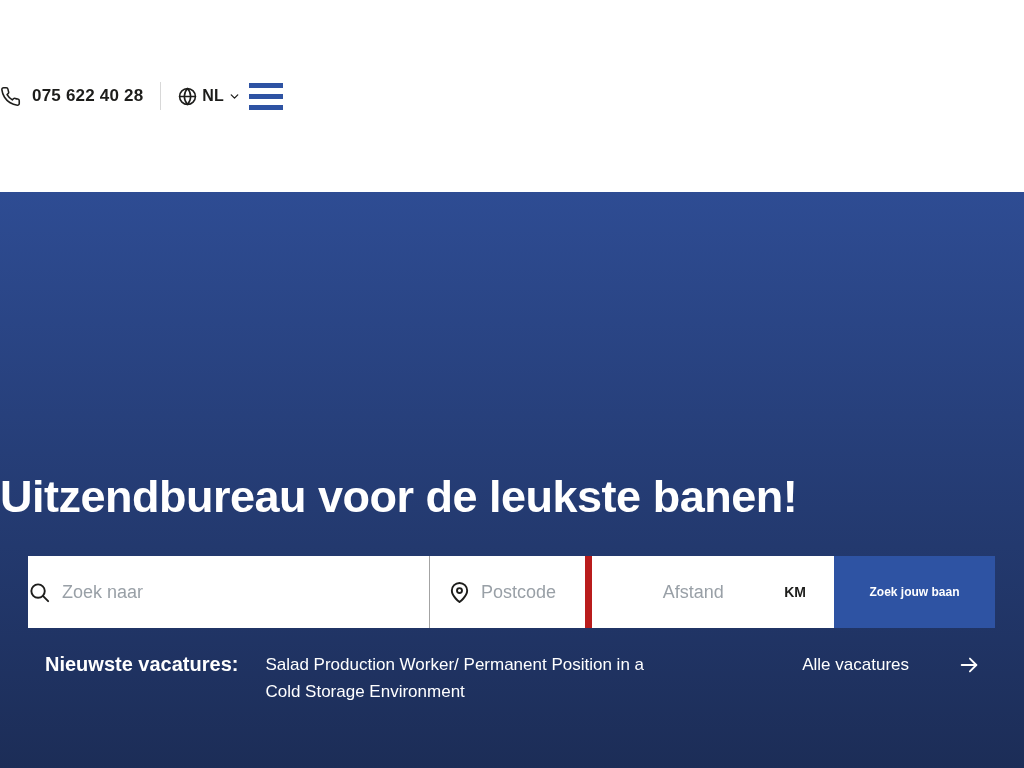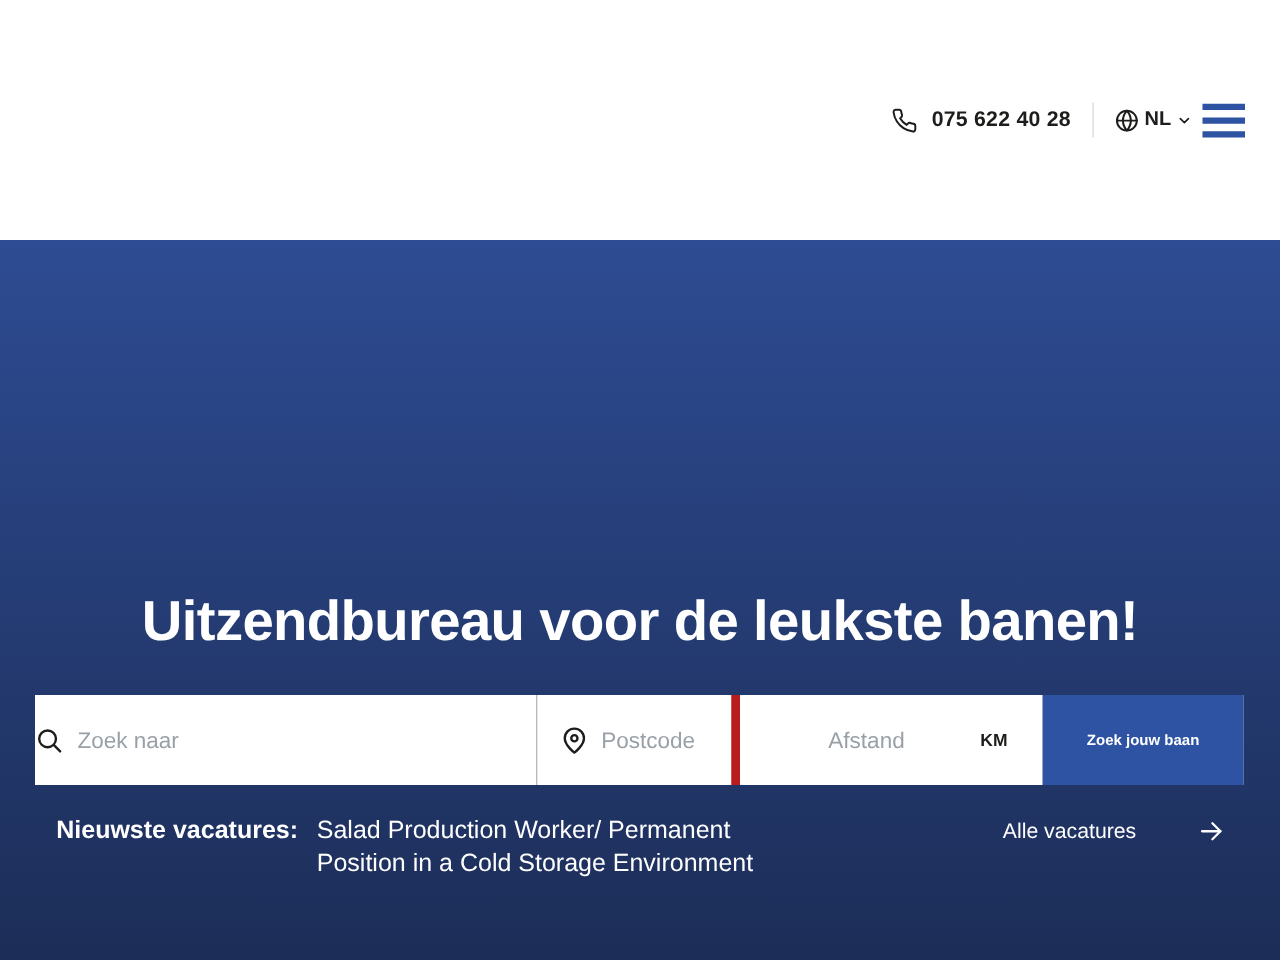--- a/index.html
+++ b/index.html
@@ -11,22 +11,21 @@
     color: var(--text-dark, #1d1d1b);
   }
   .page { position: relative; width: 1024px; height: 768px; }
 
   
   .topbar {
     height: 192px;
     background: #ffffff;
     display: flex;
     align-items: center;
-    justify-content: flex-end;
-    padding-right: 28px;
+    padding-right: 38px;
   }
   .topbar-right { display: flex; align-items: center; }
   .phone-link {
     display: flex; align-items: center;
     text-decoration: none; color: var(--text-dark, #1d1d1b);
     cursor: pointer;
   }
   .phone-link svg { width: 21px; height: 21px; margin-right: 11px; }
   .phone-number { font-size: 17px; font-weight: 700; letter-spacing: 0.2px; }
   .topbar-divider {
@@ -56,21 +55,20 @@
   .hero {
     position: relative;
     height: 576px;
     background: linear-gradient(180deg,
       var(--hero-gradient-top, #2e4c93) 0%,
       var(--hero-gradient-bottom, #1c2d57) 100%);
   }
   .hero-title {
     position: absolute;
     top: 280px; left: 0; right: 0;
-    text-align: center;
     color: #ffffff;
     font-size: 45px;
     line-height: 50px;
     font-weight: 700;
     letter-spacing: -0.5px;
   }
 
   
   .searchbar {
     position: absolute;
@@ -118,24 +116,25 @@
     align-items: flex-start;
     color: #ffffff;
   }
   .vacancies-left { display: flex; align-items: flex-start; }
   .vacancies-label {
     font-size: 20px; font-weight: 700; white-space: nowrap;
     line-height: 27px;
     margin-right: 15px;
   }
   .vacancy-link {
-    font-size: 20px; line-height: 27px;
+    font-size: 17px; line-height: 27px;
     max-width: 382px;
     color: #ffffff; text-decoration: none; cursor: pointer;
     display: inline-block;
+    margin-left: 12px;
   }
   .all-vacancies-link {
     display: flex; align-items: center;
     color: #ffffff; text-decoration: none; cursor: pointer;
     font-size: 17px; line-height: 27px; white-space: nowrap; gap: 39px;
   }
   .all-vacancies-link svg { margin-left: 10px; }
 </style>
 </head>
 <body>

